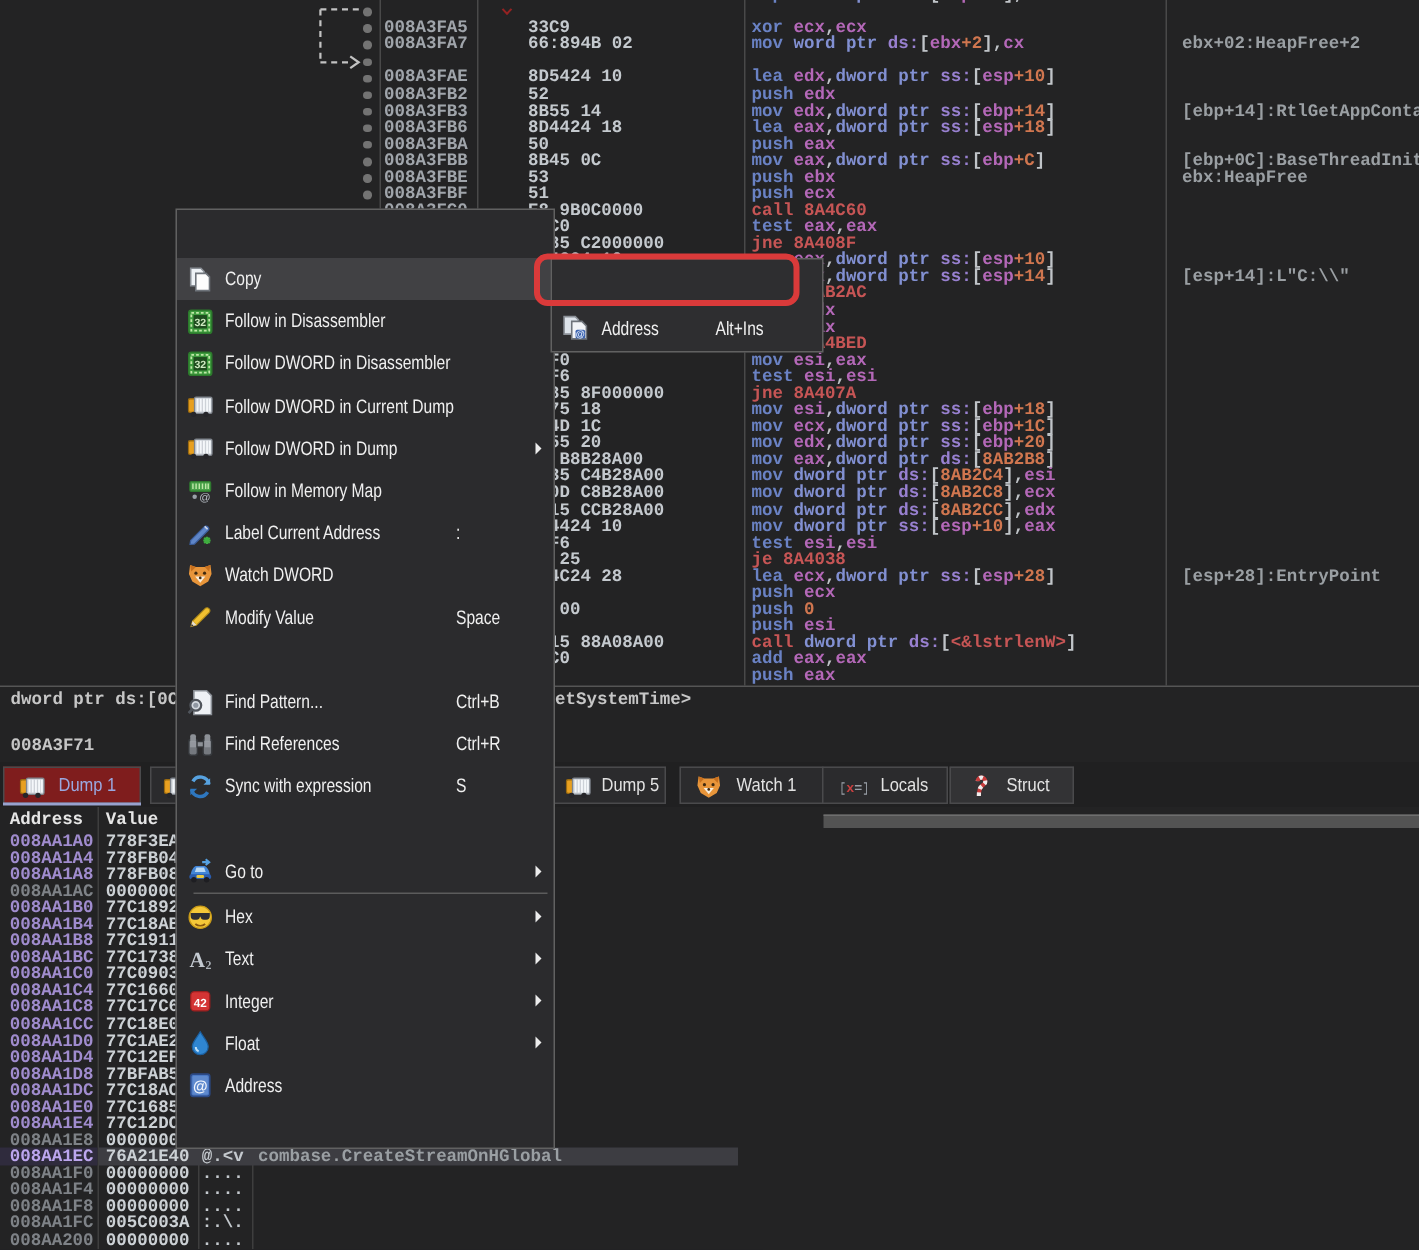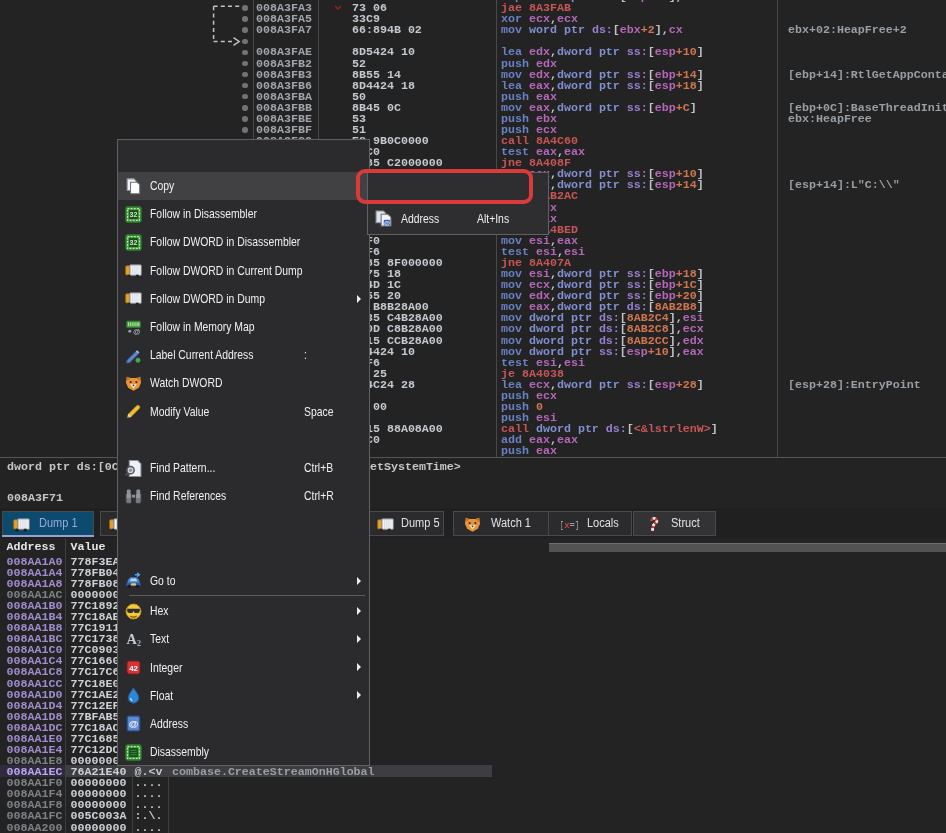--- a/index.html
+++ b/index.html
@@ -56,21 +56,20 @@
 <path d="M8.6 6.3V41.5" stroke="#c2c2c2" stroke-width="1.5" stroke-dasharray="4 3.2" fill="none"></path>
 <path d="M8.6 41.5H27" stroke="#c2c2c2" stroke-width="1.5" stroke-dasharray="4 3.2" fill="none"></path>
 <path d="M28.5 37.6l5.6 3.9-5.6 3.9" fill="none" stroke="#c2c2c2" stroke-width="1.5"></path>
 </svg>
 
 <svg style="position:absolute;left:334px;top:4.6px" width="8" height="6" viewBox="0 0 8 6">
 <path d="M1 0.9l3 3.2 3-3.2" fill="none" stroke="#932222" stroke-width="1.4"></path>
     </svg>
 
 <div class="dr" style="top:-9.0px"><b class="ca" style="left:256px">008A3F9F</b><b class="cb" style="left:352px">394424 10</b><b class="ci" style="left:501px"><i class="mb">cmp</i> <i class="kb">dword</i> <i class="kb">ptr</i> <i class="sg">ss:</i><i class="pu">[</i><i class="rg">esp</i><i class="nu">+</i><i class="nu">10</i><i class="pu">]</i><i class="pu">,</i><i class="rg">eax</i></b></div>
-<div class="dr" style="top:2.1px"><b class="ca" style="left:256px">008A3FA3</b><b class="cb" style="left:352px">73 06</b><b class="ci" style="left:501px"><i class="mr">jae</i> <i class="mr">8A3FAB</i></b></div>
 <div class="dr" style="top:13.2px"><b class="ca" style="left:256px">008A3FA5</b><b class="cb" style="left:352px">33C9</b><b class="ci" style="left:501px"><i class="mb">xor</i> <i class="rg">ecx</i><i class="pu">,</i><i class="rg">ecx</i></b></div>
 <div class="dr" style="top:24.2px"><b class="ca" style="left:256px">008A3FA7</b><b class="cb" style="left:352px">66:894B 02</b><b class="ci" style="left:501px"><i class="mb">mov</i> <i class="kb">word</i> <i class="kb">ptr</i> <i class="sg">ds:</i><i class="pu">[</i><i class="rg">ebx</i><i class="nu">+</i><i class="nu">2</i><i class="pu">]</i><i class="pu">,</i><i class="rg">cx</i></b><b class="cc" style="left:788px">ebx+02:HeapFree+2</b></div>
 <div class="dr" style="top:46.4px"><b class="ca" style="left:256px">008A3FAE</b><b class="cb" style="left:352px">8D5424 10</b><b class="ci" style="left:501px"><i class="mb">lea</i> <i class="rg">edx</i><i class="pu">,</i><i class="kb">dword</i> <i class="kb">ptr</i> <i class="sg">ss:</i><i class="pu">[</i><i class="rg">esp</i><i class="nu">+</i><i class="nu">10</i><i class="pu">]</i></b></div>
 <div class="dr" style="top:57.5px"><b class="ca" style="left:256px">008A3FB2</b><b class="cb" style="left:352px">52</b><b class="ci" style="left:501px"><i class="mb">push</i> <i class="rg">edx</i></b></div>
 <div class="dr" style="top:68.6px"><b class="ca" style="left:256px">008A3FB3</b><b class="cb" style="left:352px">8B55 14</b><b class="ci" style="left:501px"><i class="mb">mov</i> <i class="rg">edx</i><i class="pu">,</i><i class="kb">dword</i> <i class="kb">ptr</i> <i class="sg">ss:</i><i class="pu">[</i><i class="rg">ebp</i><i class="nu">+</i><i class="nu">14</i><i class="pu">]</i></b><b class="cc" style="left:788px">[ebp+14]:RtlGetAppContai</b></div>
 <div class="dr" style="top:79.6px"><b class="ca" style="left:256px">008A3FB6</b><b class="cb" style="left:352px">8D4424 18</b><b class="ci" style="left:501px"><i class="mb">lea</i> <i class="rg">eax</i><i class="pu">,</i><i class="kb">dword</i> <i class="kb">ptr</i> <i class="sg">ss:</i><i class="pu">[</i><i class="rg">esp</i><i class="nu">+</i><i class="nu">18</i><i class="pu">]</i></b></div>
 <div class="dr" style="top:90.7px"><b class="ca" style="left:256px">008A3FBA</b><b class="cb" style="left:352px">50</b><b class="ci" style="left:501px"><i class="mb">push</i> <i class="rg">eax</i></b></div>
 <div class="dr" style="top:101.8px"><b class="ca" style="left:256px">008A3FBB</b><b class="cb" style="left:352px">8B45 0C</b><b class="ci" style="left:501px"><i class="mb">mov</i> <i class="rg">eax</i><i class="pu">,</i><i class="kb">dword</i> <i class="kb">ptr</i> <i class="sg">ss:</i><i class="pu">[</i><i class="rg">ebp</i><i class="nu">+</i><i class="nu">C</i><i class="pu">]</i></b><b class="cc" style="left:788px">[ebp+0C]:BaseThreadInitT</b></div>
 <div class="dr" style="top:112.9px"><b class="ca" style="left:256px">008A3FBE</b><b class="cb" style="left:352px">53</b><b class="ci" style="left:501px"><i class="mb">push</i> <i class="rg">ebx</i></b><b class="cc" style="left:788px">ebx:HeapFree</b></div>
 <div class="dr" style="top:124.0px"><b class="ca" style="left:256px">008A3FBF</b><b class="cb" style="left:352px">51</b><b class="ci" style="left:501px"><i class="mb">push</i> <i class="rg">ecx</i></b></div>
@@ -104,21 +103,21 @@
 <div class="dr" style="top:434.2px"><b class="ca" style="left:256px">008A4021</b><b class="cb" style="left:352px">03C0</b><b class="ci" style="left:501px"><i class="mb">add</i> <i class="rg">eax</i><i class="pu">,</i><i class="rg">eax</i></b></div>
 <div class="dr" style="top:445.3px"><b class="ca" style="left:256px">008A4023</b><b class="cb" style="left:352px">50</b><b class="ci" style="left:501px"><i class="mb">push</i> <i class="rg">eax</i></b></div>
 
 <div class="hsep" style="left:0;top:457px;width:946px"></div>
 
 <b class="mono" style="position:absolute;left:7px;top:460.5px;color:#c6c6c6">dword ptr ds:[0C</b>
 <b class="mono" style="position:absolute;left:370px;top:460.5px;color:#c6c6c6">etSystemTime&gt;</b>
 <b class="mono" style="position:absolute;left:7px;top:491.5px;color:#c6c6c6">008A3F71</b>
 
 <div style="position:absolute;left:0;top:508px;width:946px;height:29.5px;background:#202021"></div>
-<div class="tab" style="left:2px;width:92px;background:#0c4a6e">
+<div class="tab" style="left:2px;width:92px;background:#7f1d1d">
       <span class="tic" style="left:10px"><svg width="17" height="17" viewBox="0 0 16 16">
           <rect x="0.6" y="3.6" width="4.4" height="8.6" rx="1" fill="#e8a020" stroke="#9a6a10" stroke-width="0.8"></rect>
           <rect x="4.4" y="2.6" width="11" height="10.2" rx="1" fill="#ccd1d7" stroke="#7e848c" stroke-width="0.8"></rect>
           <path d="M6.3 3.6v8M8.3 3.6v8M10.3 3.6v8M12.3 3.6v8M14 3.6v8" stroke="#f4f7fa" stroke-width="1.2"></path>
           <circle cx="3.8" cy="13.4" r="1.7" fill="#26262a"></circle>
           <circle cx="11.6" cy="13.4" r="1.7" fill="#26262a"></circle>
         </svg></span>
       <span class="ttx" style="left:36px;color:#9aa8e0">Dump 1</span>
     </div>
     <div style="position:absolute;left:2px;top:535px;width:92px;height:2.4px;background:#98a2cf"></div>
@@ -306,20 +305,30 @@
             <rect x="9.8" y="4.6" width="5.4" height="10" rx="1.6" fill="#75797f" stroke="#36393d" stroke-width="0.9"></rect>
             <rect x="1.7" y="1.4" width="3.6" height="4.6" rx="1.2" fill="#8d9197"></rect>
             <rect x="10.7" y="1.4" width="3.6" height="4.6" rx="1.2" fill="#8d9197"></rect>
             <rect x="6" y="6" width="4" height="3.4" fill="#8d9197" stroke="#36393d" stroke-width="0.8"></rect>
             <rect x="1.6" y="5.6" width="3.8" height="4" fill="#a6abb2" opacity="0.6"></rect>
             <rect x="10.6" y="5.6" width="3.8" height="4" fill="#a6abb2" opacity="0.6"></rect>
           </svg></span>
         <span class="mlb">Find References</span>
         <span class="msc">Ctrl+R</span>
       </div>
+<div class="mi" style="top:370.4px">
+        <span class="mic"><svg width="17" height="17" viewBox="0 0 16 16">
+            <path d="M2.6 9.7a5.4 5.4 0 0 0 10 1.7" fill="none" stroke="#2e77c0" stroke-width="2.2"></path>
+            <path d="M13.4 6.3a5.4 5.4 0 0 0-10-1.7" fill="none" stroke="#57a2e0" stroke-width="2.2"></path>
+            <path d="M14.2 2.6v4.2h-4.2z" fill="#57a2e0"></path>
+            <path d="M1.8 13.4V9.2H6z" fill="#2e77c0"></path>
+          </svg></span>
+        <span class="mlb">Sync with expression</span>
+        <span class="msc">S</span>
+      </div>
 <div class="mi" style="top:426.8px">
         <span class="mic"><svg width="17" height="17" viewBox="0 0 16 16">
             <path d="M2 10.6c.2-2.6 1.6-4.8 3.2-5.6h5.6c1.6.8 3 3 3.2 5.6z" fill="#4285d6"></path>
             <path d="M5.6 6h4.8l1 2.8H4.6z" fill="#b8d8f4"></path>
             <rect x="1.2" y="10.2" width="13.6" height="3" rx="1.2" fill="#2a5cae"></rect>
             <rect x="5.6" y="10.6" width="4.8" height="2" rx="0.8" fill="#e8c840"></rect>
             <circle cx="4" cy="13.6" r="1.7" fill="#1e1e22"></circle>
             <circle cx="12" cy="13.6" r="1.7" fill="#1e1e22"></circle>
             <path d="M9.2 2.6h4M11.4 0.8l2.2 1.8-2.2 1.8" stroke="#55a0e0" stroke-width="1.3" fill="none"></path>
           </svg></span>
@@ -360,29 +369,20 @@
         <span class="mar"></span>
       </div>
 <div class="mi" style="top:569.9px">
         <span class="mic"><svg width="17" height="17" viewBox="0 0 16 16">
             <rect x="2" y="1" width="12" height="14" rx="1.6" fill="#4a78c4" stroke="#2c4a86" stroke-width="1"></rect>
             <rect x="3.2" y="2.2" width="9.6" height="11.6" rx="0.8" fill="#7aa0dc" opacity="0.45"></rect>
             <text x="8" y="11.6" font-size="9.4" font-family="Liberation Sans" font-weight="bold" fill="#f2f6fc" text-anchor="middle">@</text>
           </svg></span>
         <span class="mlb">Address</span>
       </div>
-<div class="mi" style="top:598.1px">
-        <span class="mic"><svg width="17" height="17" viewBox="0 0 16 16">
-            <rect x="0.8" y="0.8" width="14.4" height="14.4" rx="1.6" fill="#3f9c3f" stroke="#2c7a2c"></rect>
-            <rect x="2.4" y="2.4" width="11.2" height="11.2" fill="none" stroke="#bfe8a8" stroke-width="1.1" stroke-dasharray="1.7 1.3"></rect>
-            <rect x="3.8" y="3.8" width="8.4" height="8.4" fill="#1e4c1e"></rect>
-            <path d="M5 6h6M5 8h6M5 10h6" stroke="#357f35" stroke-width="1"></path>
-          </svg></span>
-        <span class="mlb">Disassembly</span>
-      </div>
 <div class="msep" style="top:455.4px"></div>
 </div>
 
 <div id="submenu">
       <div class="smi" style="top:31.0px">
         <span class="mic" style="left:7px"><svg width="17" height="17" viewBox="0 0 16 16">
             <path d="M1 1h7l2 2v9h-9z" fill="#dde3ea" stroke="#8a8f96" stroke-width="1"></path>
             <path d="M5.8 4h6.4l2.8 2.8v8.2h-9.2z" fill="#f2f4f7" stroke="#6f747b" stroke-width="1"></path>
             <rect x="8.2" y="9.2" width="6" height="5.6" rx="1" fill="#3a62b0"></rect>
             <text x="11.2" y="13.8" font-size="5.8" font-family="Liberation Sans" font-weight="bold" fill="#e8f0fa" text-anchor="middle">@</text>

